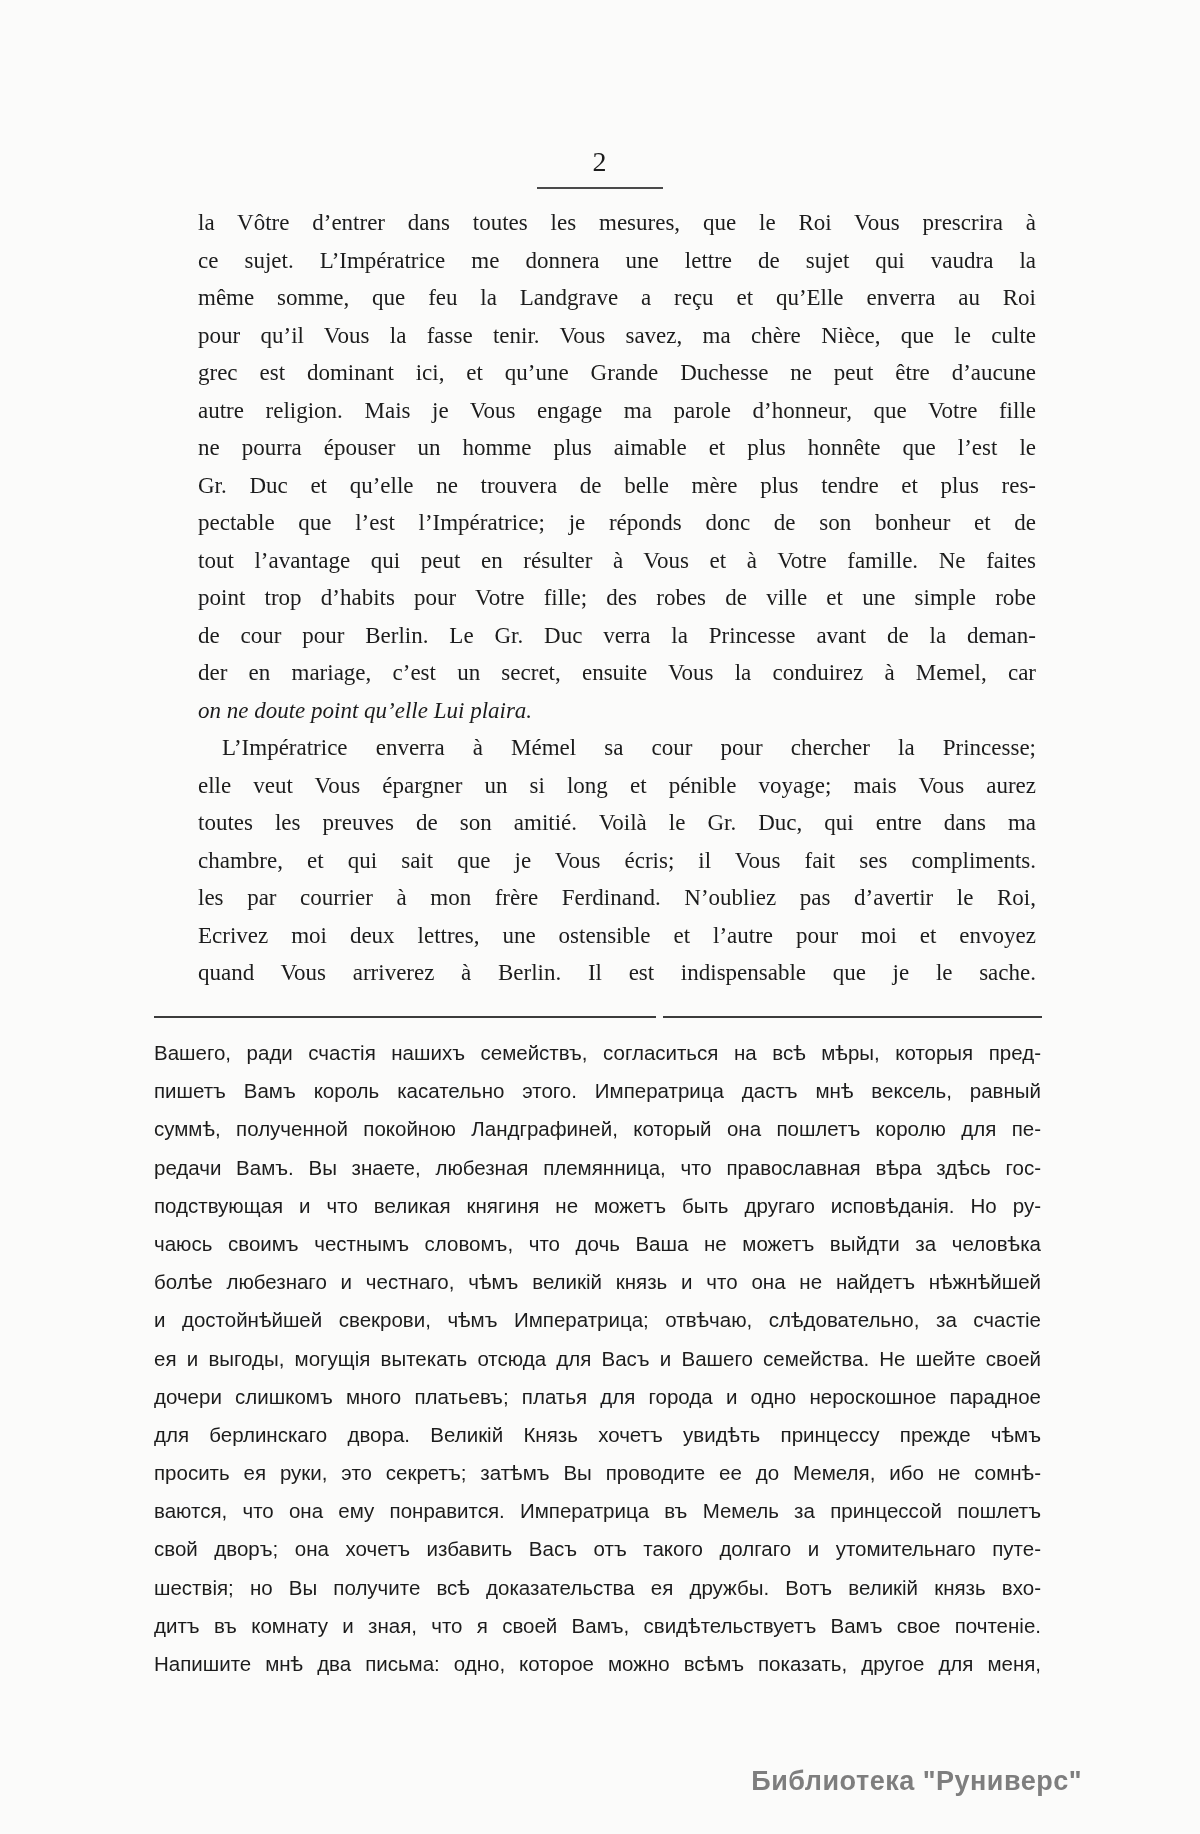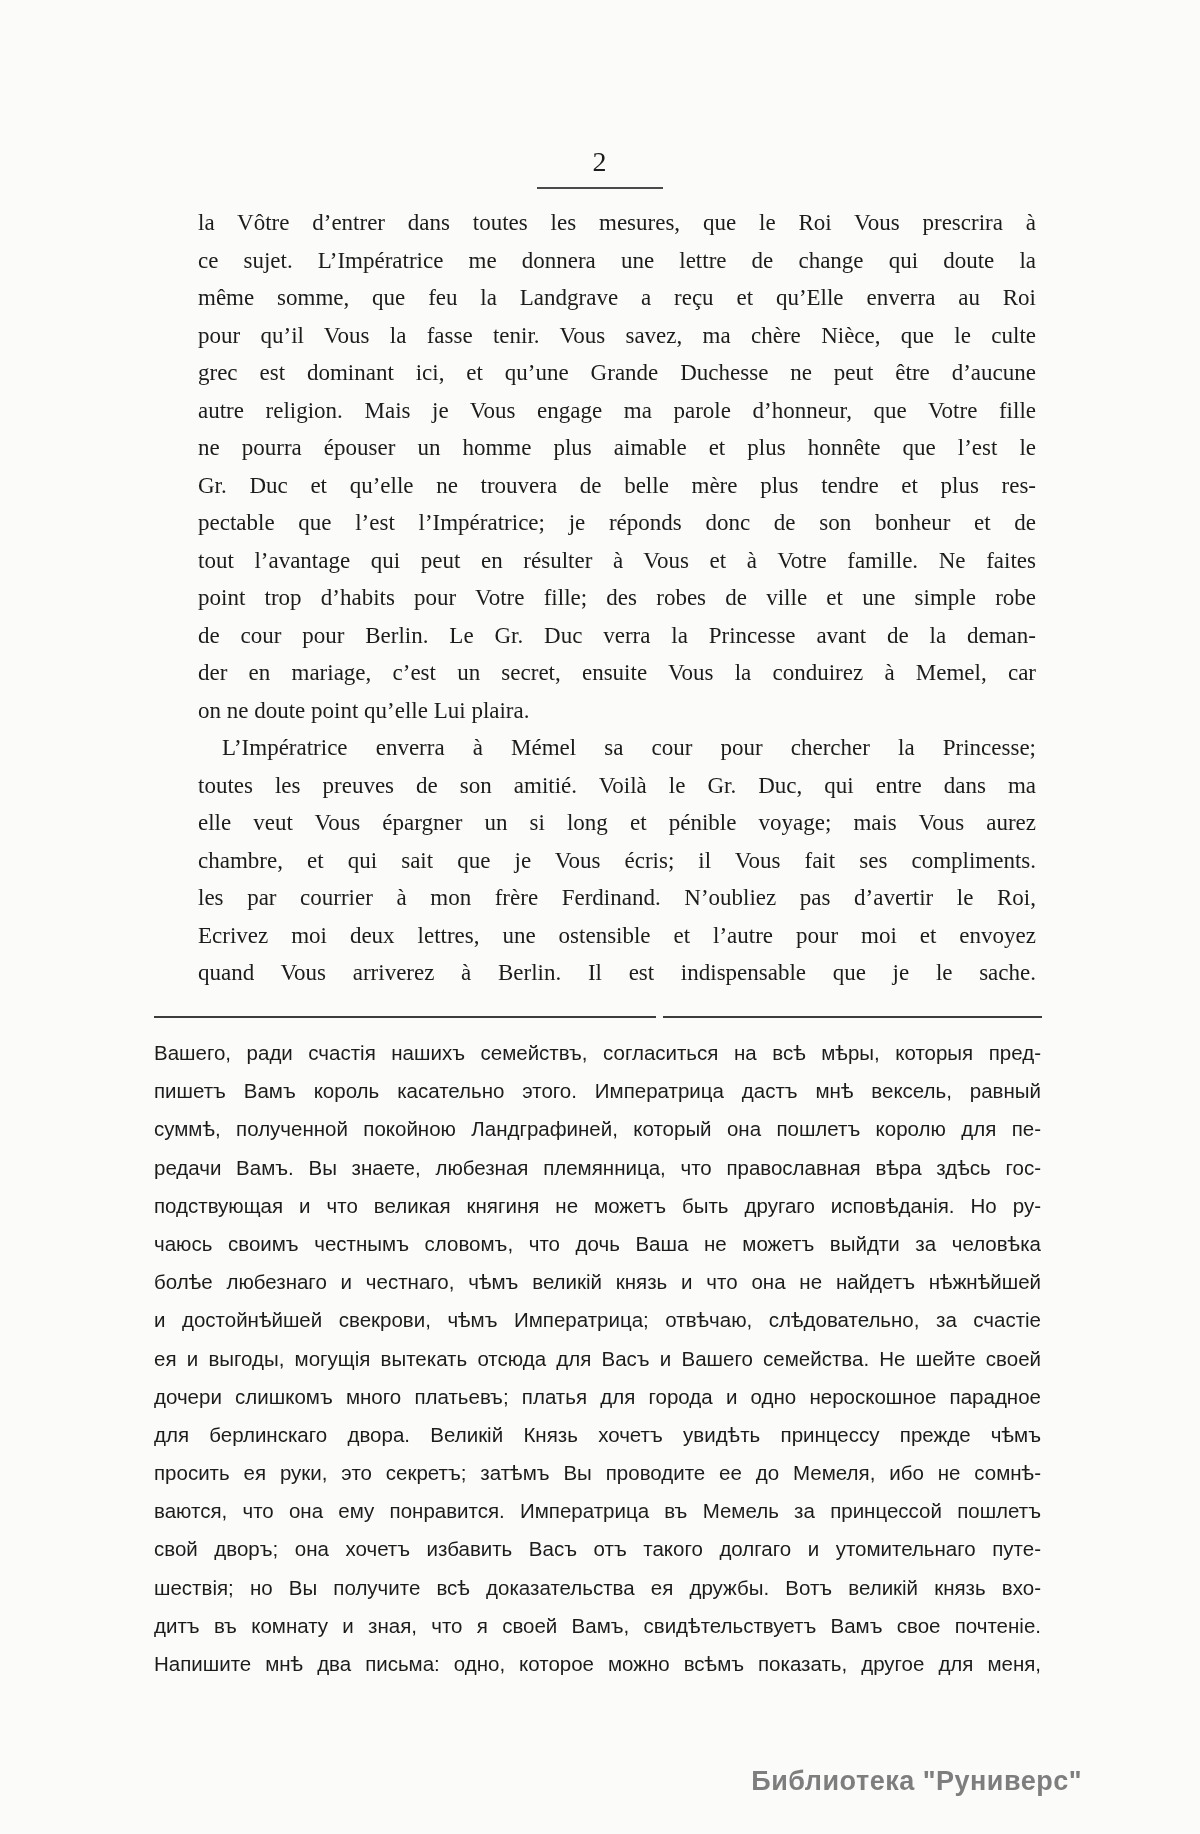--- a/index.html
+++ b/index.html
@@ -32,21 +32,21 @@
     left: 154px; top: 204px; width: 882px;
   }
   .fr-line {
     height: 37.5px; line-height: 37.5px;
     font-size: 23px;
     text-align: justify;
     text-align-last: justify;
     white-space: normal;
     margin-left: 44px;
   }
-  .fr-line.p-end { text-align-last: left; }
+  .fr-line.p-end { text-align-last: left; font-style: italic; }
   .fr-line.p-start { text-indent: 24px; }
   .sep-rule {
     position: absolute;
     top: 1016px; height: 2px;
     background: #3c3c3c;
   }
   .sep-rule.seg1 { left: 154px; width: 502px; }
   .sep-rule.seg2 { left: 663px; width: 379px; }
   .ru-block {
     position: absolute;
@@ -72,36 +72,36 @@
 </head>
 <body>
 
 <div id="page">
 
   <div class="folio">2</div>
   <div class="folio-rule"></div>
 
   <div class="fr-block">
     <div class="fr-line">la Vôtre d’entrer dans toutes les mesures, que le Roi Vous prescrira à</div>
-    <div class="fr-line">ce sujet. L’Impératrice me donnera une lettre de change qui doute la</div>
+    <div class="fr-line">ce sujet. L’Impératrice me donnera une lettre de sujet qui vaudra la</div>
     <div class="fr-line">même somme, que feu la Landgrave a reçu et qu’Elle enverra au Roi</div>
     <div class="fr-line">pour qu’il Vous la fasse tenir. Vous savez, ma chère Nièce, que le culte</div>
     <div class="fr-line">grec est dominant ici, et qu’une Grande Duchesse ne peut être d’aucune</div>
     <div class="fr-line">autre religion. Mais je Vous engage ma parole d’honneur, que Votre fille</div>
     <div class="fr-line">ne pourra épouser un homme plus aimable et plus honnête que l’est le</div>
     <div class="fr-line">Gr. Duc et qu’elle ne trouvera de belle mère plus tendre et plus res-</div>
     <div class="fr-line">pectable que l’est l’Impératrice; je réponds donc de son bonheur et de</div>
     <div class="fr-line">tout l’avantage qui peut en résulter à Vous et à Votre famille. Ne faites</div>
     <div class="fr-line">point trop d’habits pour Votre fille; des robes de ville et une simple robe</div>
     <div class="fr-line">de cour pour Berlin. Le Gr. Duc verra la Princesse avant de la deman-</div>
     <div class="fr-line">der en mariage, c’est un secret, ensuite Vous la conduirez à Memel, car</div>
     <div class="fr-line p-end">on ne doute point qu’elle Lui plaira.</div>
     <div class="fr-line p-start">L’Impératrice enverra à Mémel sa cour pour chercher la Princesse;</div>
+    <div class="fr-line">elle veut Vous épargner un si long et pénible voyage; mais Vous aurez</div>
     <div class="fr-line">toutes les preuves de son amitié. Voilà le Gr. Duc, qui entre dans ma</div>
-    <div class="fr-line">elle veut Vous épargner un si long et pénible voyage; mais Vous aurez</div>
     <div class="fr-line">chambre, et qui sait que je Vous écris; il Vous fait ses compliments.</div>
     <div class="fr-line">les par courrier à mon frère Ferdinand. N’oubliez pas d’avertir le Roi,</div>
     <div class="fr-line">Ecrivez moi deux lettres, une ostensible et l’autre pour moi et envoyez</div>
     <div class="fr-line">quand Vous arriverez à Berlin. Il est indispensable que je le sache.</div>
   </div>
 
   <div class="sep-rule seg1"></div>
   <div class="sep-rule seg2"></div>
 
   <div class="ru-block">

